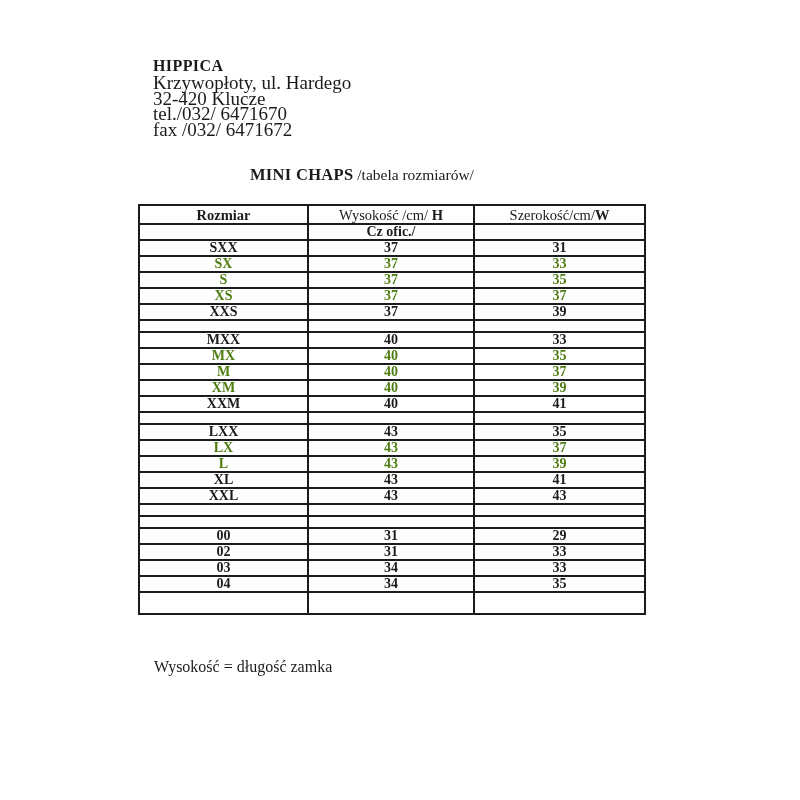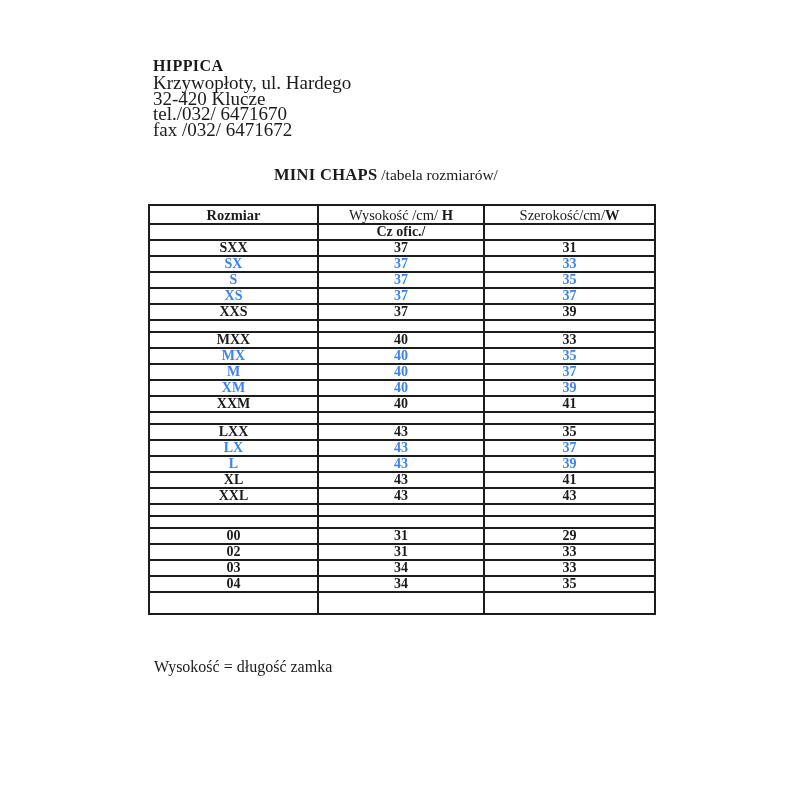--- a/index.html
+++ b/index.html
@@ -37,26 +37,25 @@
     position: absolute;
     left: 250px;
     top: 165px;
     font-size: 15.5px;
     white-space: nowrap;
   }
   .doc-title .t-main {
     font-weight: bold;
     font-size: 16.5px;
     letter-spacing: 0.3px;
-    margin-left: 24px;
   }
   
   table.size-table {
     position: absolute;
-    left: 148px;
+    left: 138px;
     top: 204px;
     border-collapse: collapse;
     table-layout: fixed;
     font-family: "Liberation Serif", serif;
   }
   .size-table th,
   .size-table td {
     border: 2px solid #1c1c1c;
     padding: 0;
     margin: 0;
@@ -70,21 +69,21 @@
   .size-table .col-size   { width: 167px; }
   .size-table .col-height { width: 164px; }
   .size-table .col-width  { width: 169px; }
   .size-table tr.hdr th { height: 17px; font-size: 14.5px; }
   .size-table tr.hdr th .hdr-prefix { font-weight: normal; }
   .size-table tr.hdr th .hdr-symbol { font-weight: bold; }
   .size-table tr.subhdr td { height: 13px; }
   .size-table tbody tr.data-row td { height: 14px; }
   .size-table tbody tr.spacer td { height: 10px; }
   .size-table tbody tr.spacer.tall td { height: 20px; }
-  .size-table tbody tr.red td { color: #3b82f6; }
+  .size-table tbody tr.red td { color: #4d7c0f; }
   
   .footnote {
     position: absolute;
     left: 154px;
     top: 658px;
     font-size: 16px;
   }
 </style>
 </head>
 <body>

